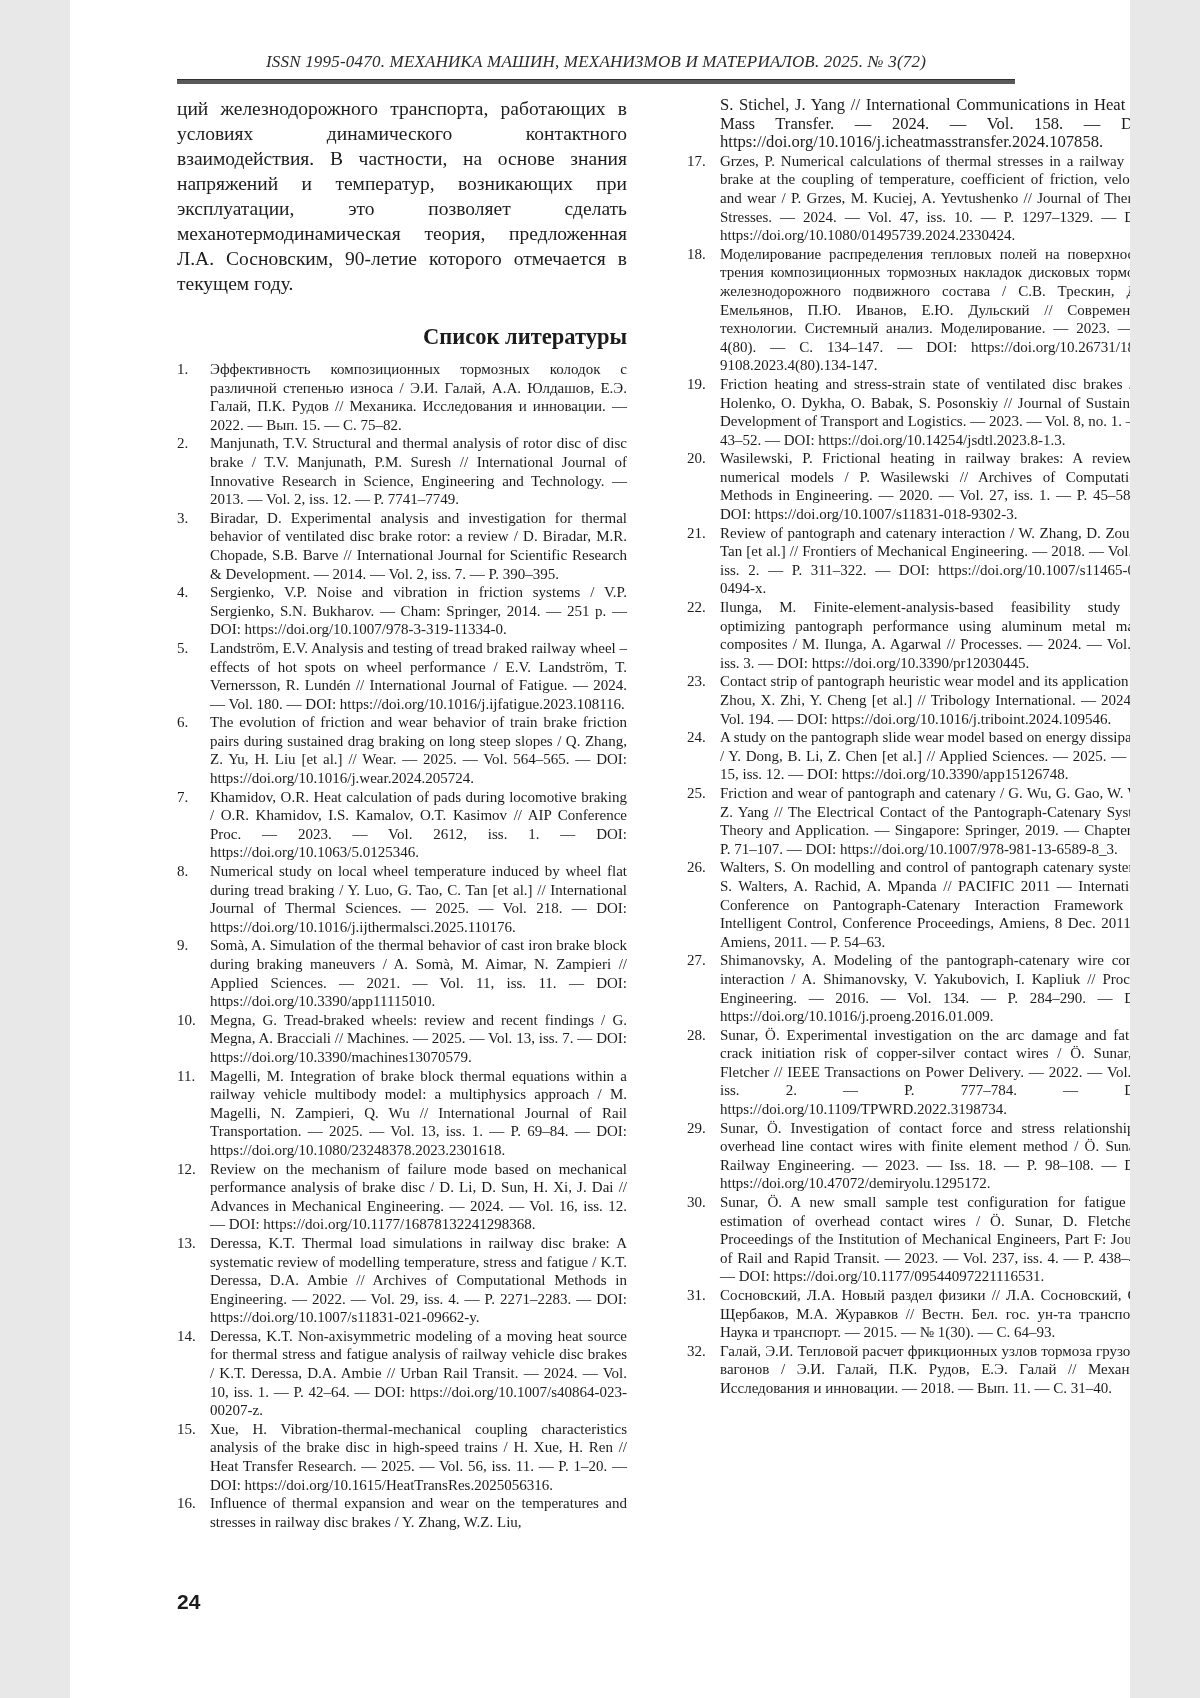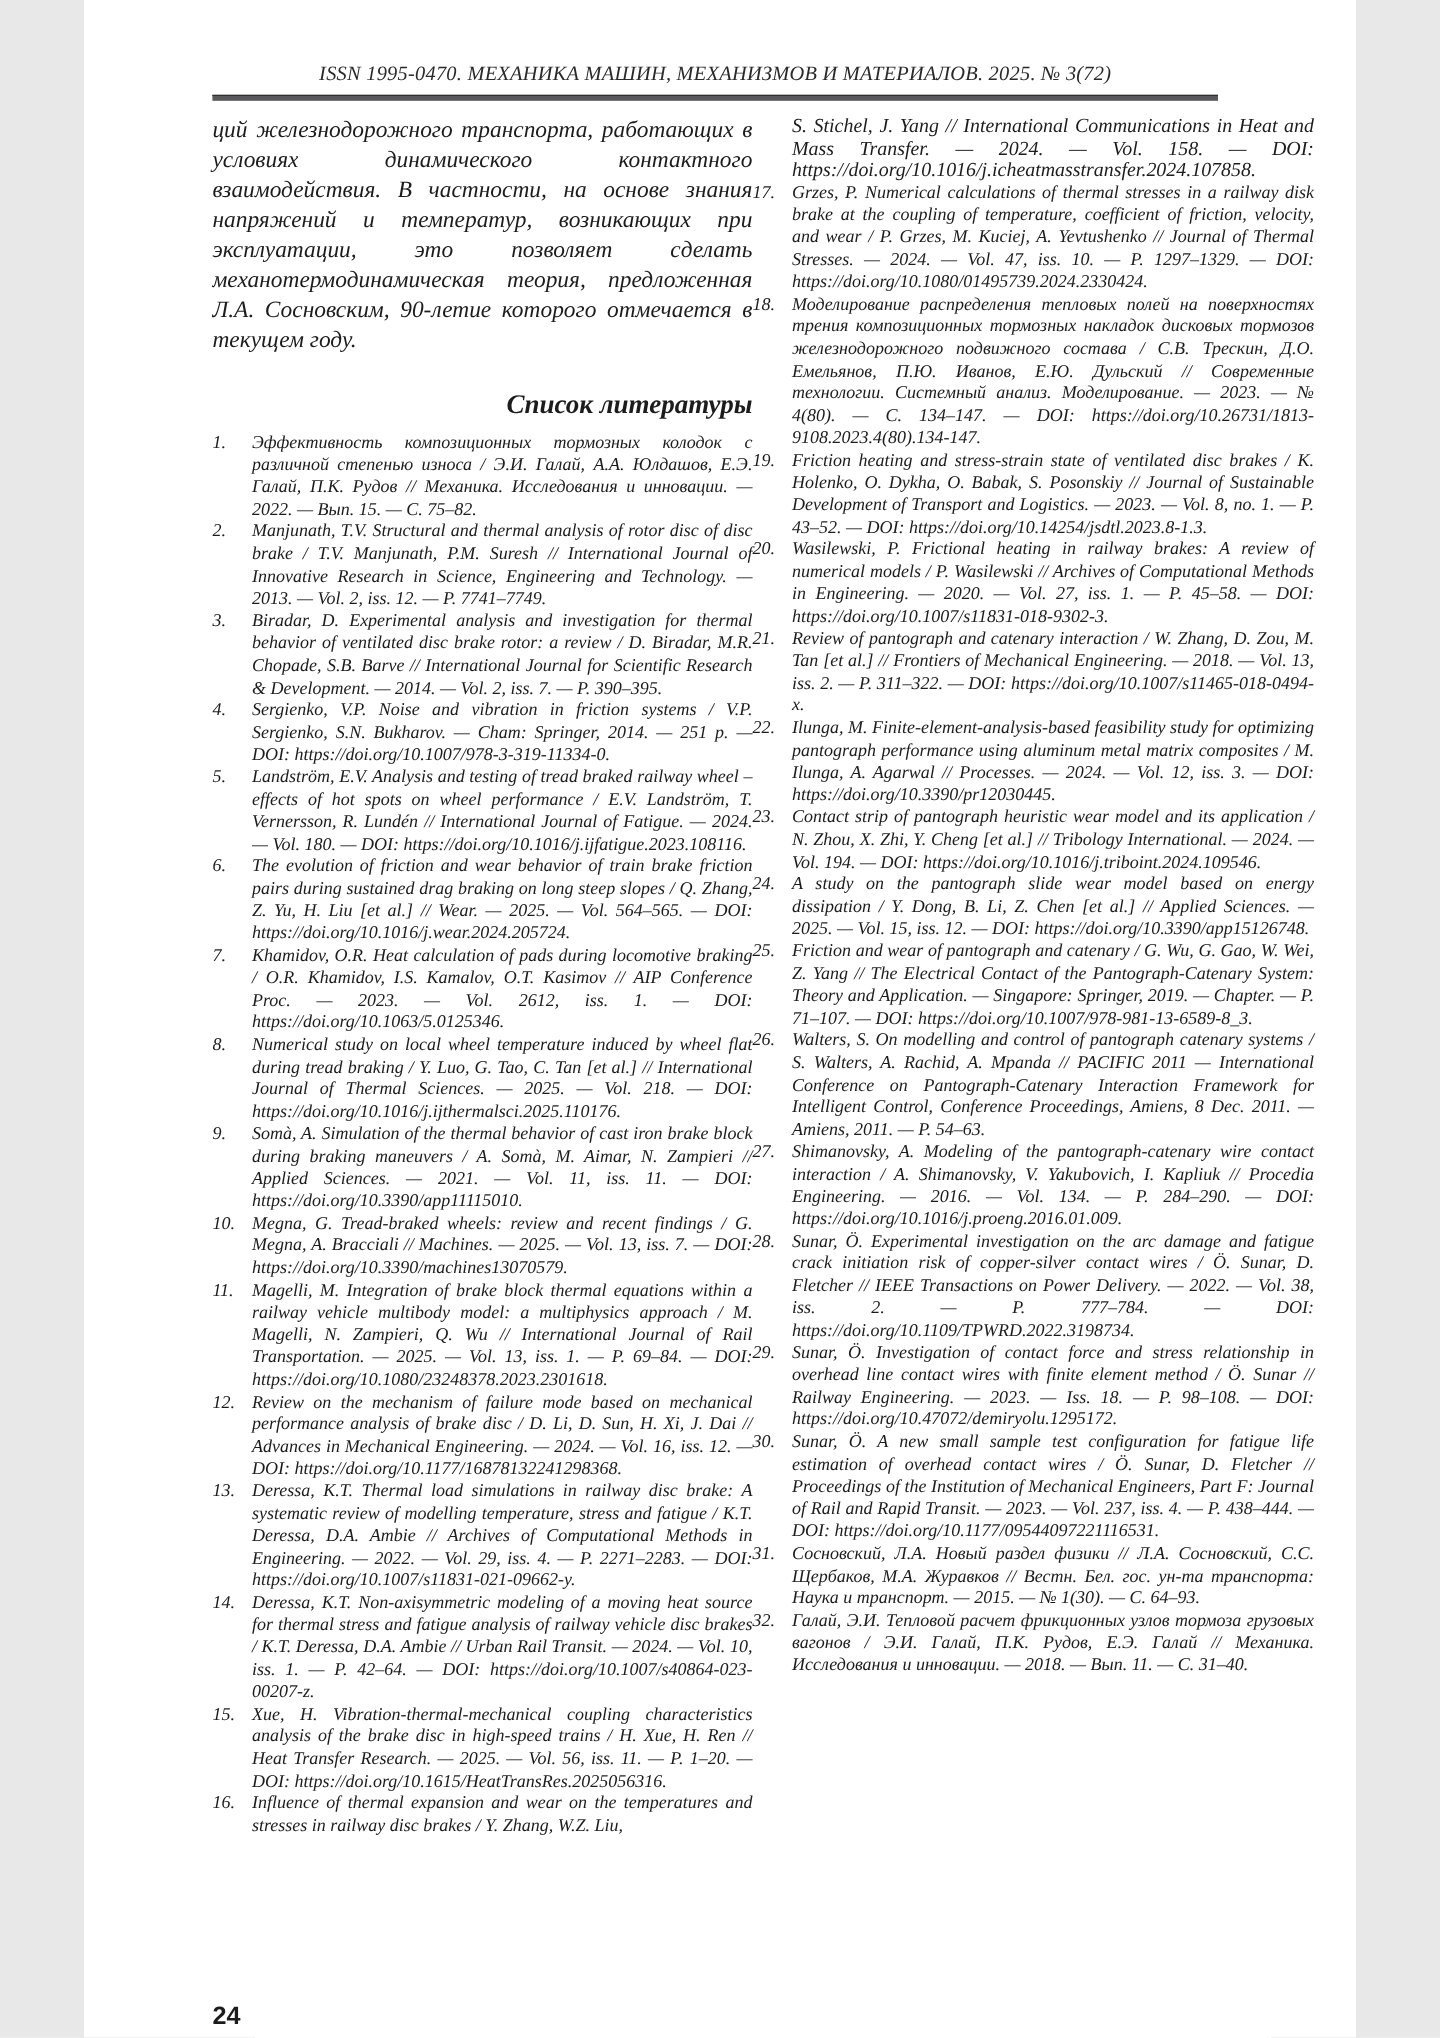--- a/index.html
+++ b/index.html
@@ -23,21 +23,21 @@
   }
   .head-rule{
     margin:7px 115px 0 107px;
     height:4px;
     background:#59595c;
     border-top:1px solid #2f2f31;
   }
   .columns{
     display:flex;
     margin:12px 115px 0 107px;
-    font-style:italic;
+    gap:60px;
   }
   .col-left{width:450px;flex:0 0 450px;}
   .col-right{width:468px;flex:0 0 468px;}
   .intro{
     margin:0;
     font-size:19.5px;
     line-height:25px;
     text-align:justify;
   }
   .refs-heading{
@@ -64,21 +64,21 @@
     margin:0 0 0 0;
     padding-left:33px;
     font-size:16.6px;
     line-height:18.6px;
     text-align:justify;
     overflow-wrap:break-word;
   }
   .page-number{
     position:absolute;
     left:107px;
-    top:1669px;
+    top:1590px;
     font-family:"Liberation Sans", sans-serif;
     font-weight:bold;
     font-size:21px;
     color:#1c1c1c;
   }
 </style>
 </head>
 <body>
 
 <div class="page">

